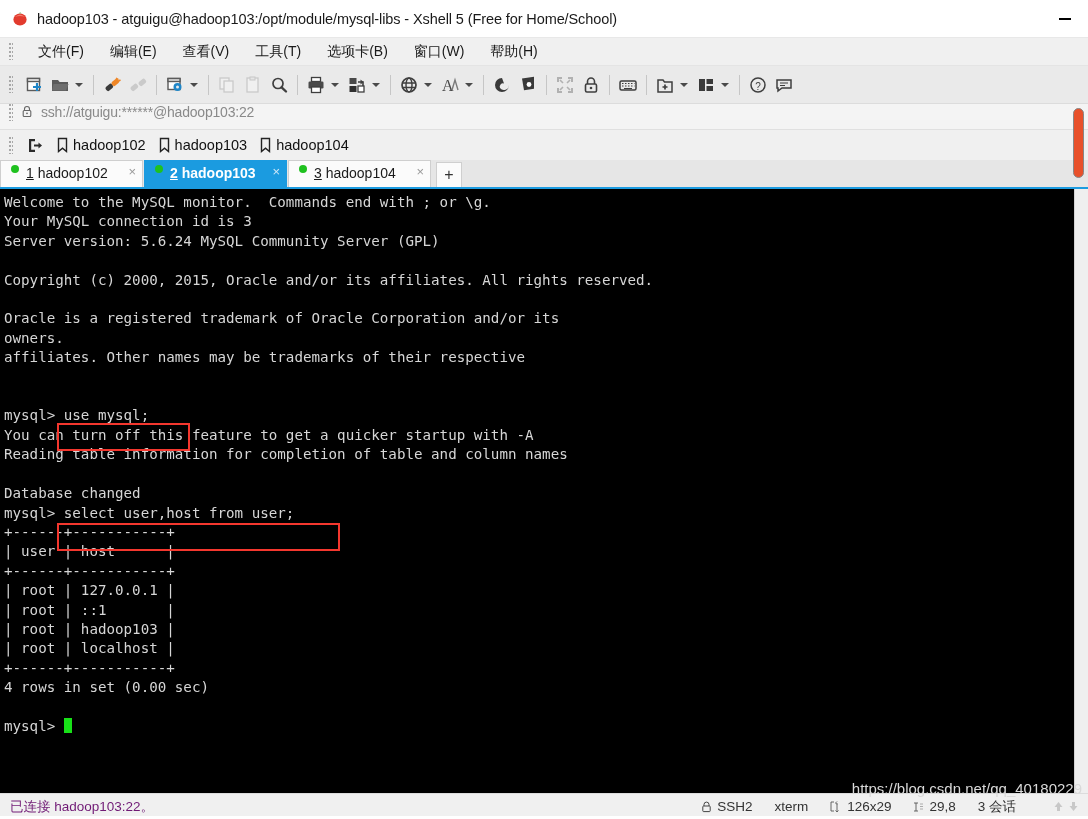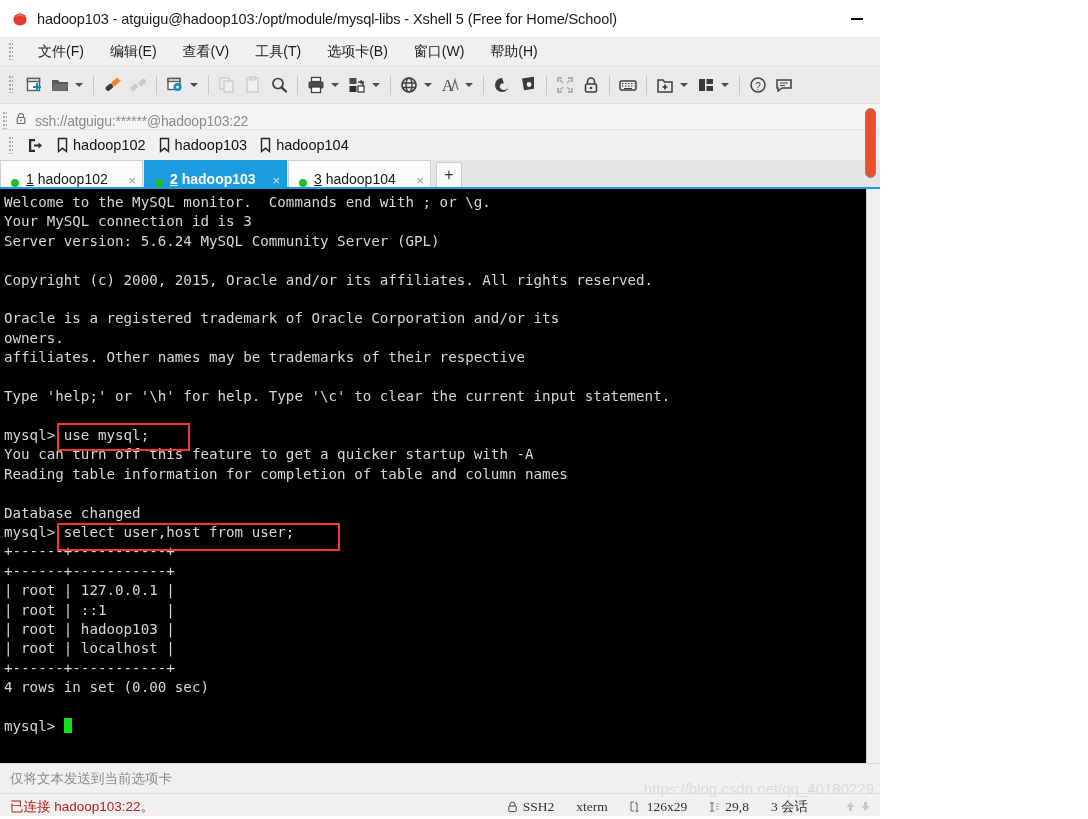--- a/index.html
+++ b/index.html
@@ -3,21 +3,21 @@
 <meta charset="utf-8">
 <style>
   * { box-sizing: border-box; margin: 0; padding: 0; }
   html, body {
     width: 1088px; height: 819px;
     font-family: "Liberation Sans", sans-serif;
     background: #ffffff;
     overflow: hidden;
   }
   #app {
-    width: 880px; height: 819px;
+    width: 1088px; height: 819px;
     position: relative;
     display: flex; flex-direction: column;
     background: #f0f0f0;
   }
 
   
   .titlebar {
     height: 38px; background: #ffffff;
     display: flex; align-items: center;
     border-bottom: 1px solid #e8e8e8;
@@ -72,22 +72,22 @@
   }
   .tb-caret {
     width: 0; height: 0; border-left: 4px solid transparent;
     border-right: 4px solid transparent; border-top: 4px solid #4a4a4a;
     margin: 0 5px 0 2px; flex: none;
   }
   .ico { display: block; }
 
   
   .addrbar {
-    height: 26px; background: #f4f4f4; display: flex; align-items: flex-end;
-    flex: none; padding-left: 0; border-bottom: 1px solid #e0e0e0;
+    height: 26px; background: #f4f4f4; display: flex; align-items: flex-start;
+    flex: none; padding-left: 6px; border-bottom: 1px solid #e0e0e0;
   }
   .addr-text {
     font-size: 14px; color: #8a8a8a; margin-left: 8px; letter-spacing: -0.2px;
   }
 
   
   .bookmarks {
     height: 30px; background: #f0f0f0; display: flex; align-items: center;
     flex: none; padding-left: 6px;
   }
@@ -95,21 +95,21 @@
     display: flex; align-items: center; padding: 0 6px; height: 100%;
   }
   .bm-label { font-size: 14.5px; color: #111; margin-left: 4px; }
 
   
   .tabstrip {
     height: 29px; background: #e6e6e6; display: flex; align-items: flex-end;
     flex: none; border-bottom: 2px solid #1b9be0;
   }
   .tab {
-    height: 27px; display: flex; align-items: flex-end; padding: 12px 6px 0 10px;
+    height: 27px; display: flex; align-items: flex-start; padding: 4px 6px 0 10px;
     background: #fbfbfb; border: 1px solid #cfcfcf; border-bottom: none;
     margin-right: 1px; min-width: 143px; position: relative;
   }
   .tab.active { background: #1b9be0; border-color: #1b9be0; color: #fff; }
   .tab-dot {
     width: 8px; height: 8px; border-radius: 50%; background: #1fc11f;
     flex: none; margin-right: 7px;
   }
   .tab-num { text-decoration: underline; }
   .tab-label { font-size: 14px; color: #1a1a1a; white-space: nowrap; }
@@ -161,23 +161,23 @@
     flex: none; padding-left: 10px; border-top: 1px solid #d8d8d8;
   }
   .sendbar-text { font-size: 13.5px; color: #8b8b8b; }
 
   
   .statusbar {
     height: 26px; background: #f0f0f0; display: flex; align-items: center;
     flex: none; padding: 0 8px 0 10px; border-top: 1px solid #dcdcdc;
     position: relative;
   }
-  .status-left { font-size: 13.5px; color: #b91c1c; text-align: center; }
+  .status-left { font-size: 13.5px; color: #701a75; text-align: center; }
   .status-right {
-    margin-left: auto; display: flex; align-items: center; gap: 22px; font-family: Liberation Serif, serif;
+    margin-left: auto; display: flex; align-items: center; gap: 22px;
   }
   .status-cell {
     font-size: 13.5px; color: #333; display: flex; align-items: center; gap: 5px;
     white-space: nowrap;
   }
   .status-arrows { display: flex; gap: 2px; margin-left: 14px; }
   .watermark {
     position: absolute; right: 6px; top: -14px;
     font-size: 15px; color: #d9d9d9; white-space: nowrap;
     font-family: "Liberation Sans", sans-serif; pointer-events: none;
@@ -475,49 +475,46 @@
         <div class="term-line">Welcome to the MySQL monitor.  Commands end with ; or \g.</div>
         <div class="term-line">Your MySQL connection id is 3</div>
         <div class="term-line">Server version: 5.6.24 MySQL Community Server (GPL)</div>
         <div class="term-line">&nbsp;</div>
         <div class="term-line">Copyright (c) 2000, 2015, Oracle and/or its affiliates. All rights reserved.</div>
         <div class="term-line">&nbsp;</div>
         <div class="term-line">Oracle is a registered trademark of Oracle Corporation and/or its</div>
         <div class="term-line">owners.</div>
         <div class="term-line">affiliates. Other names may be trademarks of their respective</div>
         <div class="term-line">&nbsp;</div>
-        <div class="term-line">Type 'help;' or '\h' for help. Type '\c' to clear the current input statement.</div>
         <div class="term-line">&nbsp;</div>
         <div class="term-line">mysql&gt; use mysql;</div>
         <div class="term-line">You can turn off this feature to get a quicker startup with -A</div>
         <div class="term-line">Reading table information for completion of table and column names</div>
         <div class="term-line">&nbsp;</div>
         <div class="term-line">Database changed</div>
         <div class="term-line">mysql&gt; select user,host from user;</div>
         <div class="term-line">+------+-----------+</div>
+        <div class="term-line">| user | host      |</div>
         <div class="term-line">+------+-----------+</div>
         <div class="term-line">| root | 127.0.0.1 |</div>
         <div class="term-line">| root | ::1       |</div>
         <div class="term-line">| root | hadoop103 |</div>
         <div class="term-line">| root | localhost |</div>
         <div class="term-line">+------+-----------+</div>
         <div class="term-line">4 rows in set (0.00 sec)</div>
         <div class="term-line">&nbsp;</div>
         <div class="term-line">mysql&gt; <span class="cursor"></span></div>
       </div>
     <div id="term-highlights">
         <div class="hl-box" style="left: 57px; top: 234px; width: 133px; height: 28px;"></div>
         <div class="hl-box" style="left: 57px; top: 334px; width: 283px; height: 28px;"></div>
       </div>
     <div class="term-scroll"></div>
   </div>
 
-  <div class="sendbar">
-    <span class="sendbar-text">仅将文本发送到当前选项卡</span>
-  </div>
 
   <div class="statusbar">
     <span class="status-left">已连接 hadoop103:22。</span>
     <div class="status-right">
       <span class="status-cell">
         <svg width="11" height="12" viewBox="0 0 11 12">
           <path d="M3 5V3.6a2.5 2.5 0 0 1 5 0V5" fill="none" stroke="#444" stroke-width="1"></path>
           <rect x="1.8" y="5" width="7.4" height="5.6" rx="0.8" fill="none" stroke="#444" stroke-width="1"></rect>
         </svg>
         <span>SSH2</span>

